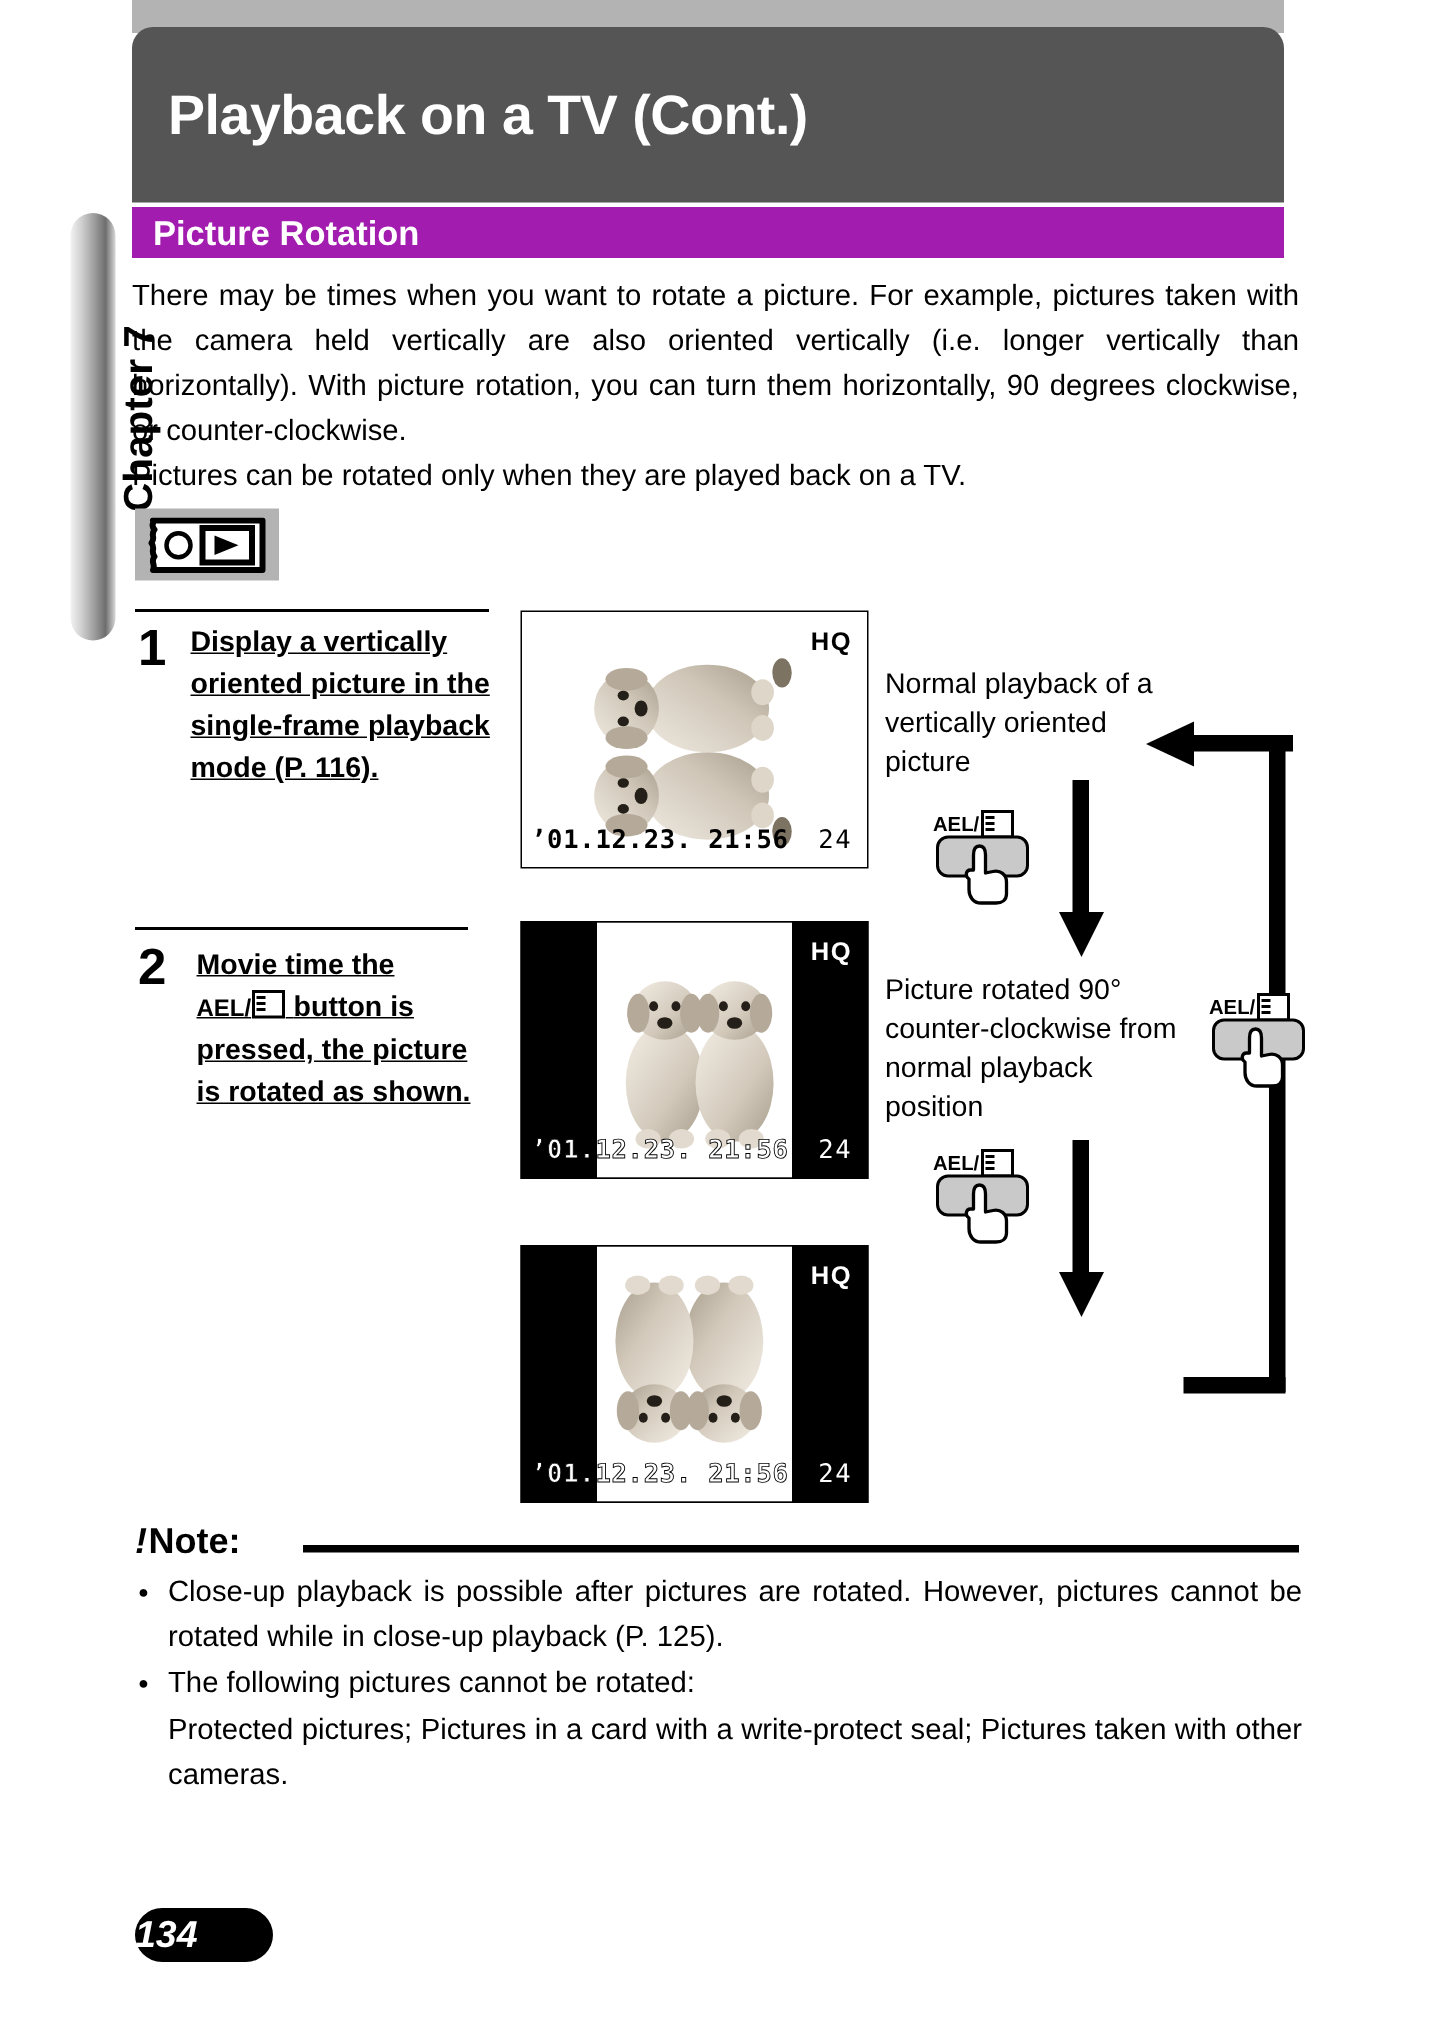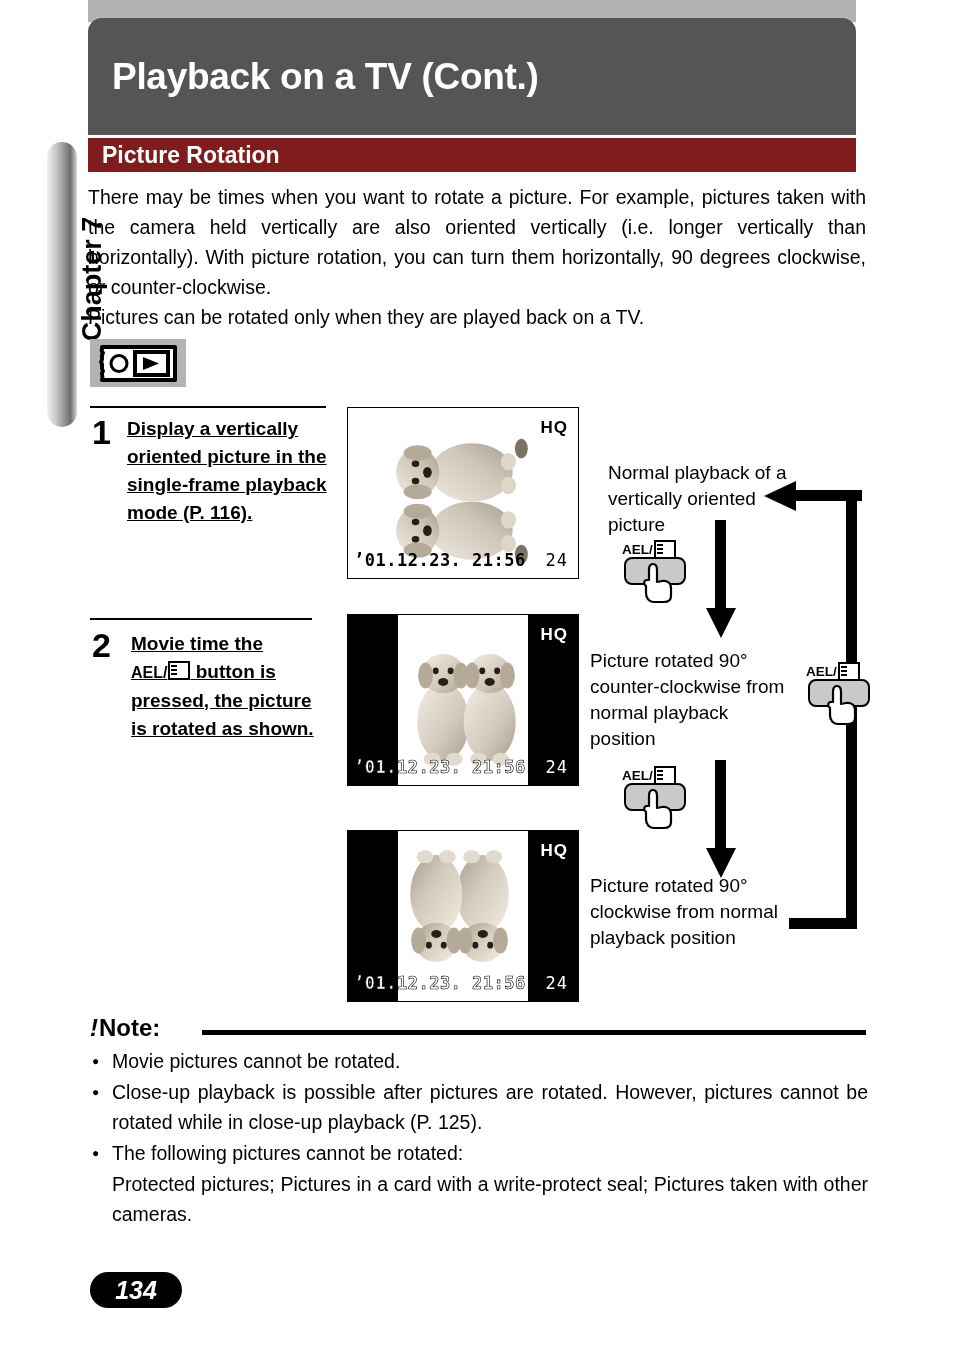--- a/index.html
+++ b/index.html
@@ -30,21 +30,21 @@
   }
   .chapter-label{
     position:absolute;left:-55px;top:120px;width:200px;height:34px;
     transform:rotate(-90deg);transform-origin:center center;
     display:flex;align-items:center;justify-content:center;
     font-size:27px;font-weight:bold;color:#000;letter-spacing:0px;
   }
 
   
   .section-bar{
-    position:absolute;left:88px;top:138px;width:768px;height:34px;background:#7f1d1d;
+    position:absolute;left:88px;top:138px;width:768px;height:34px;background:#a21caf;
     display:flex;align-items:center;
   }
   .section-bar span{color:#fff;font-size:23px;font-weight:bold;padding-left:14px;}
 
   
   .intro{
     position:absolute;left:88px;top:182px;width:778px;
     font-size:19.5px;line-height:30px;text-align:justify;
   }
   .intro .lastline{text-align:left;}
@@ -93,21 +93,21 @@
   .note-word{font-size:24px;font-weight:bold;line-height:1;margin-left:1px;}
   .note-rule{position:absolute;left:202px;top:1030px;width:664px;height:5px;background:#000;}
   .notes{position:absolute;left:90px;top:1046px;width:778px;font-size:19.5px;line-height:30px;}
   .note-item{position:relative;padding-left:22px;margin-bottom:1px;}
   .note-item:before{content:"\25CF";position:absolute;left:2px;top:0;font-size:12px;line-height:30px;}
   .note-sub{padding-left:22px;text-align:justify;}
 
   
   .pagenum{
     position:absolute;left:90px;top:1272px;width:92px;height:36px;background:#000;
-    border-radius:18px;display:flex;align-items:center;justify-content:center;
+    border-radius:18px;display:flex;align-items:center;
   }
   .pagenum span{color:#fff;font-size:25px;font-weight:bold;font-style:italic;}
 </style>
 </head>
 <body>
 
 <div class="page">
 
   <div class="topband"></div>
   <div class="header">
@@ -181,21 +181,21 @@
             <ellipse cx="118" cy="142" rx="9" ry="6" fill="#7d7363"></ellipse>
           </g>
         </g>
       </svg>
     </div>
     <div class="lcd-hq" style="right:10px;top:10px;color:#000;">HQ</div>
     <div class="lcd-date" style="left:6px;bottom:8px;color:#000;">’01.12.23. 21:56</div>
     <div class="lcd-count" style="right:10px;bottom:8px;color:#000;">24</div>
   </div>
 
-  <div class="anno" style="left:590px;top:460px;width:190px;margin-left:18px;">Normal playback of a vertically oriented picture</div>
+  <div class="anno" style="left:590px;top:444px;width:190px;">Normal playback of a vertically oriented picture</div>
 
   <div class="aelbtn" style="left:622px;top:540px;">
     <div class="ael-label">
       <span>AEL/</span>
         <span class="printglyph"></span>
     </div>
     <div class="ael-key"></div>
     <svg class="ael-hand" width="34" height="42" viewBox="0 0 34 42">
       <path d="M11 2 C14 2 15 5 15 8 L15 20 L20 19 C25 18 29 21 29 26 L29 34 C29 38 26 40 22 40 L12 40 C7 40 4 36 4 31 L4 24 C1 22 2 18 5 18 L7 18 L7 8 C7 5 8 2 11 2 Z" fill="#ffffff" stroke="#000000" stroke-width="2.2" stroke-linejoin="round"></path>
     </svg>
@@ -303,21 +303,20 @@
             <ellipse cx="102" cy="140" rx="9" ry="7" fill="#e2dace"></ellipse>
           </g>
         </g>
       </svg>
     </div>
     <div class="lcd-hq" style="right:10px;top:10px;color:#fff;">HQ</div>
     <div class="lcd-date" style="left:6px;bottom:8px;color:#fff;-webkit-text-stroke:0.6px #000;">’01.12.23. 21:56</div>
     <div class="lcd-count" style="right:10px;bottom:8px;color:#fff;">24</div>
   </div>
 
-  <div class="anno" style="left:590px;top:873px;width:200px;">Picture rotated 90° clockwise from normal playback position</div>
 
   <div class="fl" style="left:789px;top:918px;width:68px;height:11px;"></div>
 
   <div class="fl" style="left:846px;top:490px;width:11px;height:438px;"></div>
 
   <svg class="fl" style="left:762px;top:479px;background:none;" width="100" height="34" viewBox="0 0 100 34">
     <rect x="28" y="11" width="72" height="11" fill="#000"></rect>
     <path d="M34 2 L34 32 L2 17 Z" fill="#000"></path>
   </svg>
 
@@ -332,21 +331,20 @@
     </svg>
   </div>
 
   <div class="note-head">
     <span class="note-bang">!</span>
     <span class="note-word">Note:</span>
   </div>
   <div class="note-rule"></div>
 
   <div class="notes">
-    <div class="note-item">Movie pictures cannot be rotated.</div>
     <div class="note-item" style="text-align:justify;">Close-up playback is possible after pictures are rotated. However, pictures cannot be rotated while in close-up playback (P. 125).</div>
     <div class="note-item">The following pictures cannot be rotated:</div>
     <div class="note-sub">Protected pictures; Pictures in a card with a write-protect seal; Pictures taken with other cameras.</div>
   </div>
 
   <div class="pagenum">
     <span>134</span>
   </div>
 
 </div>

